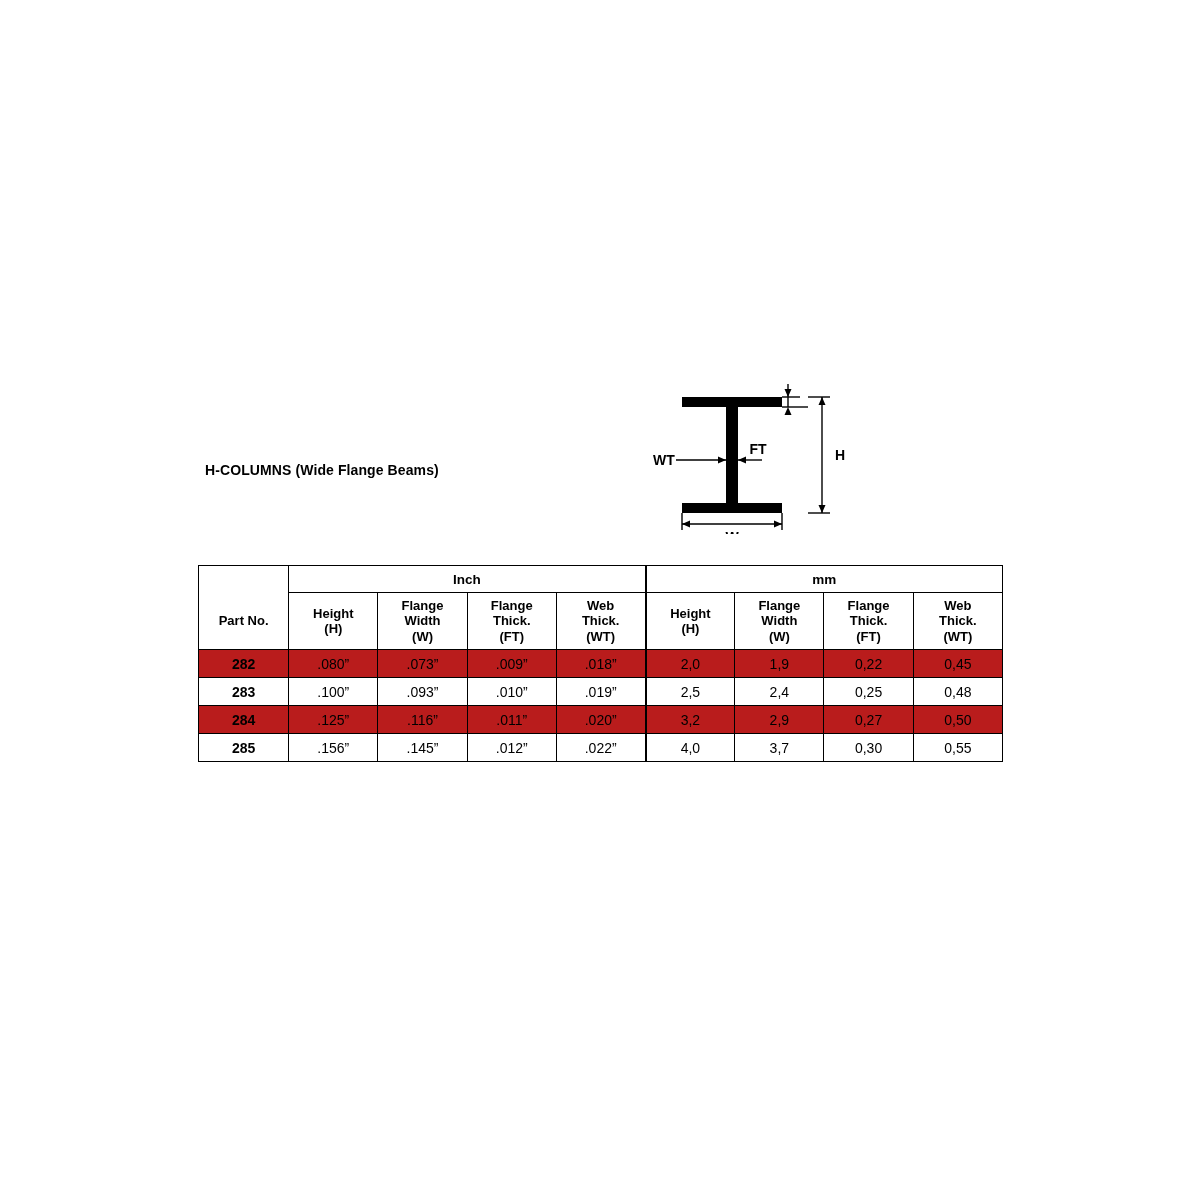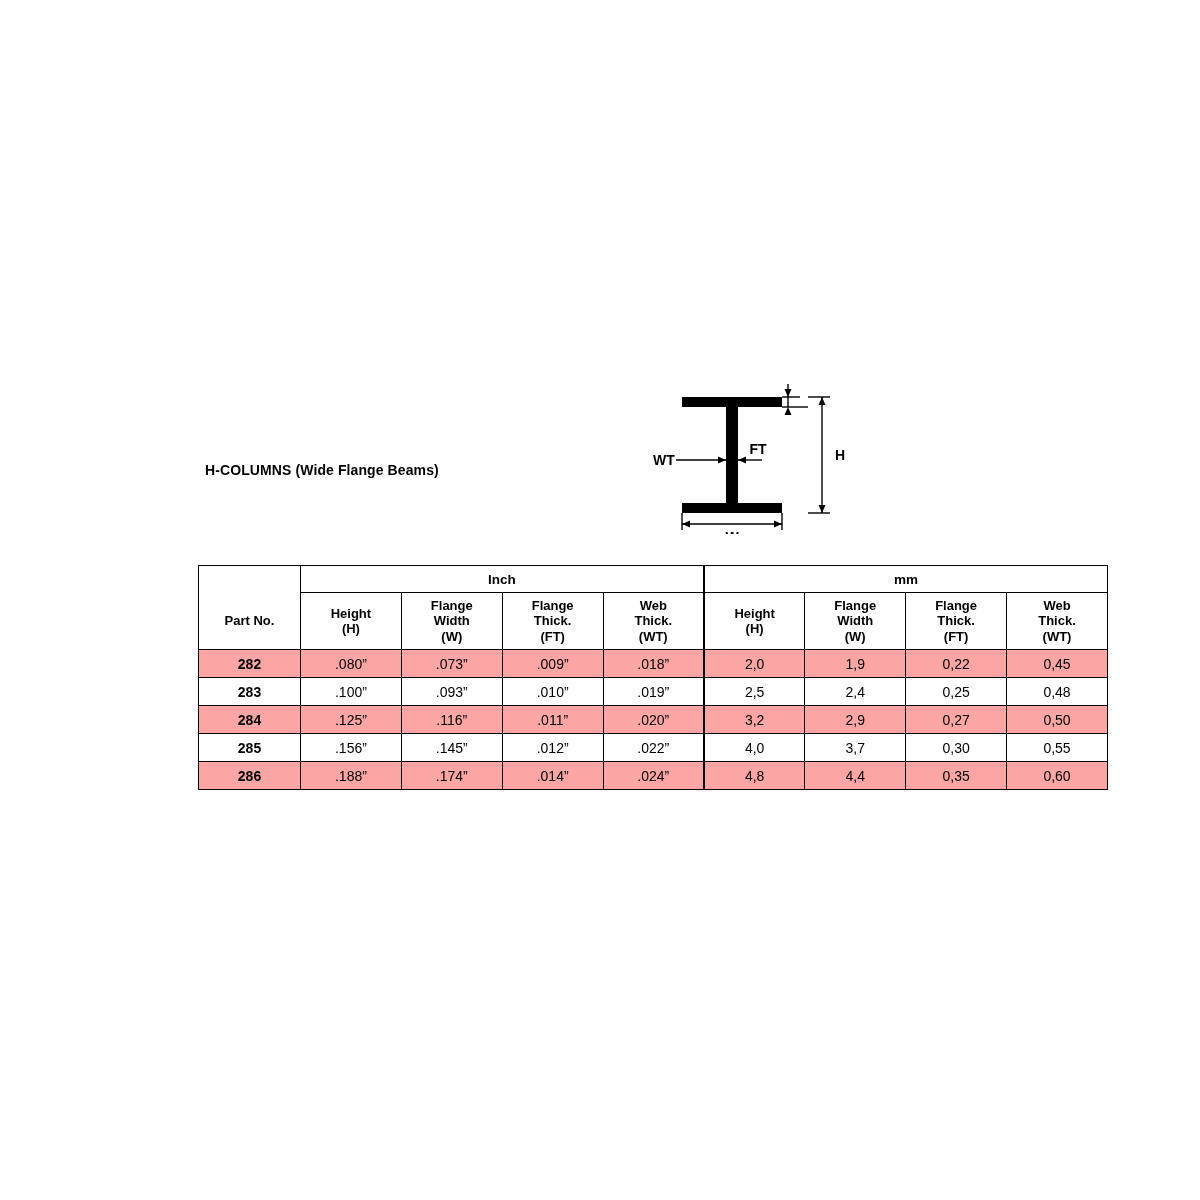--- a/index.html
+++ b/index.html
@@ -46,21 +46,21 @@
     width: 260px;
     height: 170px;
   }
   .diagram svg { display: block; }
 
   
   .spec-table {
     position: absolute;
     left: 198px;
     top: 565px;
-    width: 910px;
+    width: 805px;
     border-collapse: collapse;
     table-layout: fixed;
     font-size: 13.5px;
     border-radius: 28px;
   }
   .spec-table td, .spec-table th {
     border: 1px solid #000000;
     text-align: center;
     vertical-align: middle;
     padding: 0;
@@ -90,21 +90,21 @@
     padding: 2px 0;
   }
   .spec-table tbody td {
     height: 27px;
     font-size: 14px;
   }
   .spec-table tbody td.pn {
     font-weight: bold;
   }
   .spec-table tbody tr.alt td {
-    background: #fca5a5;
+    background: #b91c1c;
   }
   .col-pn   { width: 90px; }
   .col-data { width: 89px; }
   .thick-right { border-right: 2px solid #000 !important; }
 </style>
 </head>
 <body>
 
 <div class="heading">
   <div class="title">H-COLUMNS (Wide Flange Beams)</div>
@@ -266,25 +266,14 @@
       <td class="pn">285</td>
       <td>.156”</td>
       <td>.145”</td>
       <td>.012”</td>
       <td class="thick-right">.022”</td>
       <td>4,0</td>
       <td>3,7</td>
       <td>0,30</td>
       <td>0,55</td>
     </tr>
-    <tr class="alt">
-      <td class="pn">286</td>
-      <td>.188”</td>
-      <td>.174”</td>
-      <td>.014”</td>
-      <td class="thick-right">.024”</td>
-      <td>4,8</td>
-      <td>4,4</td>
-      <td>0,35</td>
-      <td>0,60</td>
-    </tr>
   </tbody>
 </table>
 
 </body></html>

